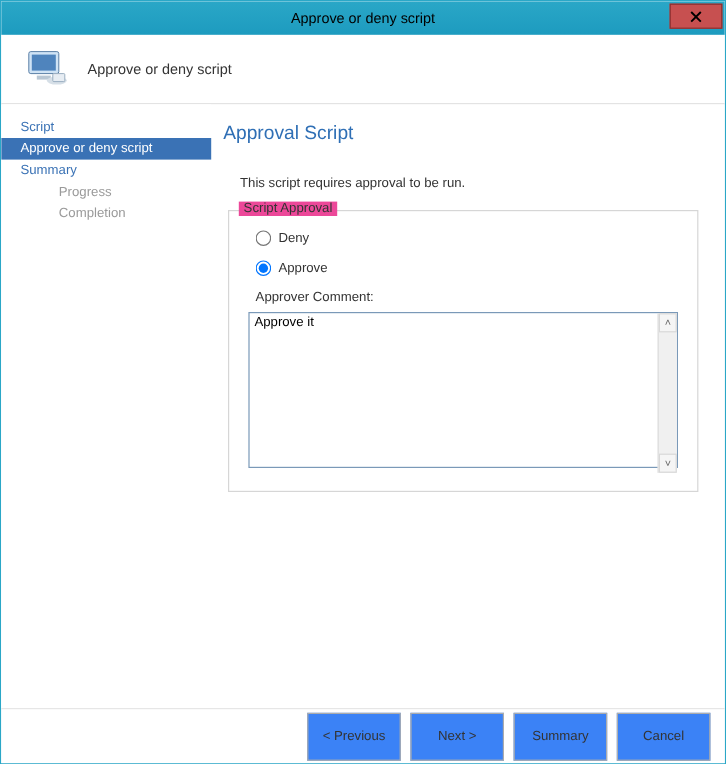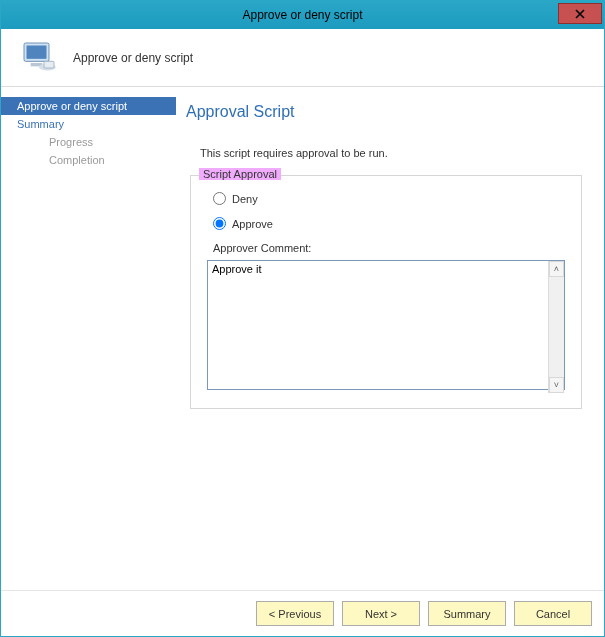--- a/index.html
+++ b/index.html
@@ -14,30 +14,30 @@
     .body-area { display: flex; height: calc(100% - 28px - 58px - 46px); background: #fff; }
     .sidebar { width: 175px; padding-top: 10px; background: #fff; font-size: 11px; }
     .side-item { padding: 3px 10px 3px 16px; color: #3a72b5; cursor: default; white-space: nowrap; }
     .side-item.child { padding-left: 28px; }
     .side-item.selected { background: #3a72b5; color: #fff; }
     .side-item.muted { color: #9a9a9a; padding-left: 48px; }
     .main { flex: 1; padding: 14px 22px 10px 10px; }
     .page-heading { font-size: 16px; color: #2f6fb5; margin-bottom: 26px; margin-top: 2px; }
     .intro-text { font-size: 11px; color: #333; margin: 0 0 16px 14px; }
     .groupbox { border: 1px solid #d6d6d6; margin-left: 4px; padding: 16px 16px 14px 16px; position: relative; }
-    .groupbox-legend { position: absolute; top: -8px; left: 8px; background: #f0abfc; padding: 0 4px; font-size: 11px; color: #333; }
+    .groupbox-legend { position: absolute; top: -8px; left: 8px; background: #ec4899; padding: 0 4px; font-size: 11px; color: #333; }
     .radio-row { display: flex; align-items: center; font-size: 11px; color: #333; margin-bottom: 12px; margin-left: 6px; }
     .radio-row input { margin-right: 6px; }
     .comment-label { font-size: 11px; color: #333; margin: 10px 0 6px 6px; }
     .comment-wrap { position: relative; }
     .comment-box { width: 100%; height: 130px; border: 1px solid #7a99b8; font-size: 11px; padding: 2px 18px 2px 4px; resize: none; outline: none; font-family: Liberation Sans, sans-serif; overflow: hidden; }
     .fake-scroll { position: absolute; right: 1px; top: 1px; bottom: 1px; width: 16px; background: #f0f0f0; border-left: 1px solid #dcdcdc; display: flex; flex-direction: column; justify-content: space-between; }
     .sb-btn { height: 16px; display:flex; align-items:center; justify-content:center; font-size: 9px; color:#666; background:#f5f5f5; border:1px solid #d8d8d8; }
     .button-row { position: absolute; bottom: 0; left: 0; right: 0; height: 46px; display: flex; justify-content: flex-end; align-items: center; padding-right: 12px; border-top: 1px solid #e6e6e6; gap: 8px; background:#fff; }
-    .btn { min-width: 78px; height: 25px; background: #fef9c3; border: 1px solid #acacac; font-size: 11px; color: #333; cursor: default; }
+    .btn { min-width: 78px; height: 40px; background: #3b82f6; border: 1px solid #acacac; font-size: 11px; color: #333; cursor: default; }
   </style>
 </head>
 <body>
 
 <div class="titlebar">
   <div class="titlebar-title">Approve or deny script</div>
   <div class="close-btn">
     <svg viewBox="0 0 10 10">
         <path d="M1 1 L9 9 M9 1 L1 9" stroke="#000" stroke-width="1.6"></path>
       </svg>
@@ -52,20 +52,21 @@
       <rect x="14" y="30" width="14" height="4" fill="#b9c7d4"></rect>
       <ellipse cx="34" cy="35" rx="10" ry="4" fill="#d6dfe7"></ellipse>
       <rect x="30" y="28" width="12" height="8" rx="1" fill="#e7edf3" stroke="#9aaec0"></rect>
     </svg>
   </div>
   <div class="header-text">Approve or deny script</div>
 </div>
 
 <div class="body-area">
   <div class="sidebar">
+    <div class="side-item">Script</div>
     <div class="side-item selected">Approve or deny script</div>
     <div class="side-item">Summary</div>
     <div class="side-item muted">Progress</div>
     <div class="side-item muted">Completion</div>
   </div>
 
   <div class="main">
     <div class="page-heading">Approval Script</div>
     <div class="intro-text">This script requires approval to be run.</div>
 

